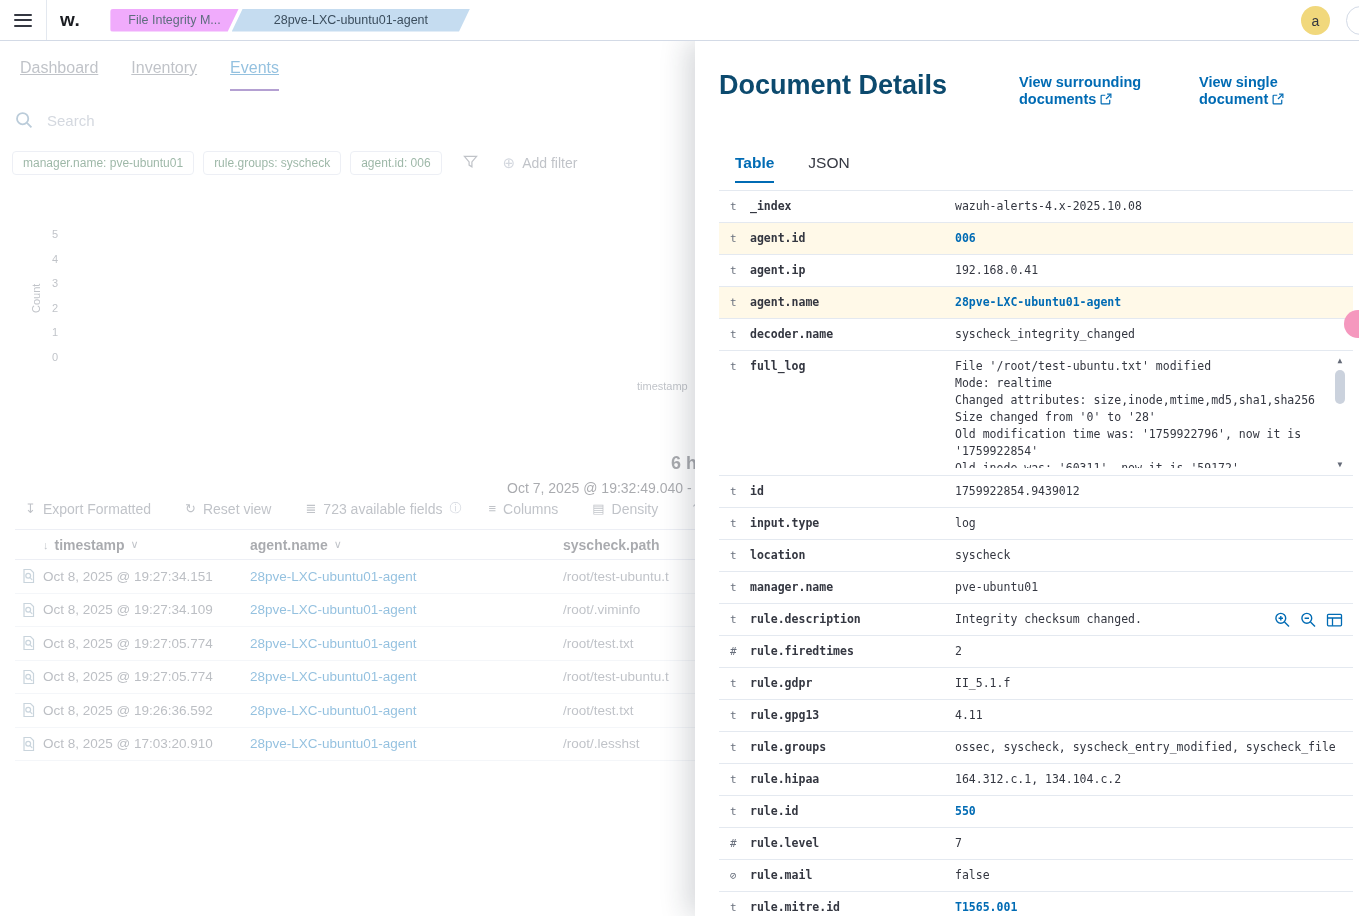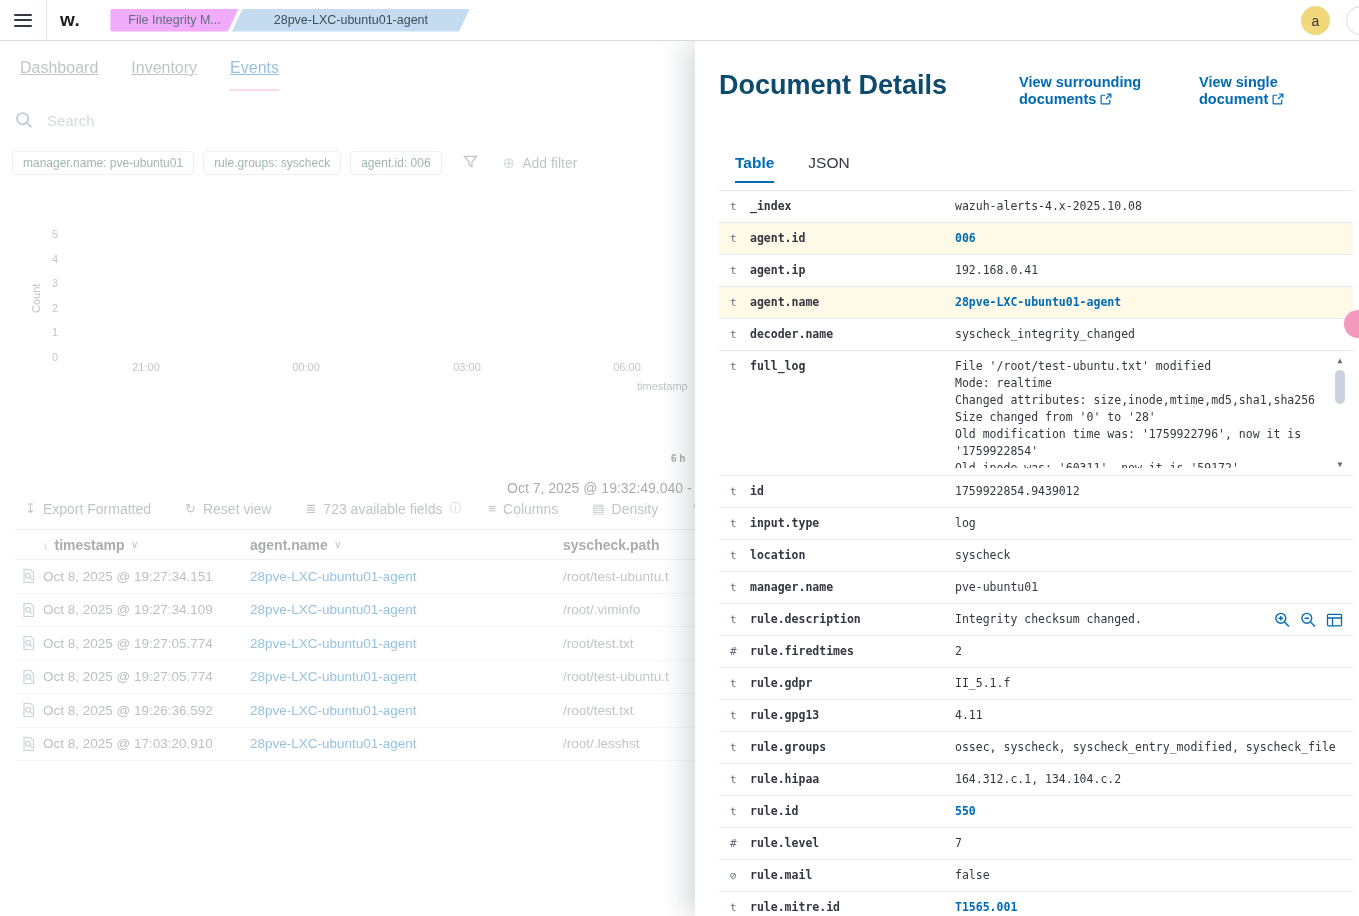--- a/index.html
+++ b/index.html
@@ -29,21 +29,21 @@
     font-size: 14px; cursor: pointer;
   }
   .edge-circle { position: absolute; right: -16px; top: 6px; width: 29px; height: 29px; border-radius: 50%; border: 1px solid #D3DAE6; background: #fff; cursor: pointer; }
 
   
   .page { position: absolute; top: 41px; left: 0; right: 0; bottom: 0; z-index: 1; }
   .overlay { position: absolute; top: 41px; left: 0; right: 0; bottom: 0; background: rgba(255,255,255,0.58); z-index: 10; }
 
   .bg-tabs { position: absolute; top: 18px; left: 20px; display: flex; gap: 33px; font-size: 16px; color: #69707D; }
   .bg-tab { padding-bottom: 12px; cursor: pointer; text-decoration: underline; }
-  .bg-tab.active { color: #006BB4; border-bottom: 2px solid #f9a8d4; }
+  .bg-tab.active { color: #006BB4; border-bottom: 2px solid #4c1d95; }
 
   .bg-search { position: absolute; top: 70px; left: 15px; display: flex; align-items: center; gap: 14px; cursor: text; }
   .bg-search svg { width: 18px; height: 18px; color: #5E86A6; }
   .bg-search-text { font-size: 15px; color: #98A2B3; }
 
   .bg-filters { position: absolute; top: 110px; left: 12px; display: flex; align-items: center; gap: 9px; }
   .pill { border: 1px solid #D3DAE6; border-radius: 4px; padding: 4px 10px; font-size: 12px; color: #14532d; background: #fff; cursor: pointer; white-space: nowrap; }
   .funnel { margin-left: 12px; cursor: pointer; color: #69707D; }
   .funnel svg { width: 15px; height: 15px; }
   .add-filter { display: flex; align-items: center; gap: 7px; color: #69707D; font-size: 14px; margin-left: 16px; cursor: pointer; }
@@ -51,21 +51,21 @@
 
   .bg-yticks { position: absolute; top: 181px; left: 40px; width: 18px; text-align: right; font-size: 11px; color: #69707D; }
   .bg-ytick { height: 24.6px; line-height: 24.6px; }
   .bg-count { position: absolute; left: 30px; top: 272px; font-size: 11px; color: #69707D; transform: rotate(-90deg); transform-origin: 0 0; }
   .bg-xticks { position: absolute; top: 320px; left: 0; right: 0; height: 14px; font-size: 11px; color: #69707D; }
   .bg-xtick { position: absolute; top: 0; width: 44px; text-align: center; }
   .bg-xtick:nth-child(1) { left: 124px; } .bg-xtick:nth-child(2) { left: 284px; }
   .bg-xtick:nth-child(3) { left: 445px; } .bg-xtick:nth-child(4) { left: 605px; }
   .bg-xlabel { position: absolute; left: 637px; top: 339px; font-size: 11px; color: #69707D; }
 
-  .bg-hits { position: absolute; top: 412px; left: 671px; font-size: 10px; font-weight: 600; color: #343741; white-space: nowrap; }
+  .bg-hits { position: absolute; top: 412px; left: 671px; font-size: 18px; font-weight: 600; color: #343741; white-space: nowrap; }
   .bg-range { position: absolute; top: 439px; left: 507px; font-size: 14px; color: #343741; white-space: nowrap; }
 
   .bg-toolbar { position: absolute; top: 459px; left: 25px; display: flex; gap: 27px; font-size: 14px; color: #69707D; align-items: center; white-space: nowrap; }
   .tb-item { display: flex; align-items: center; gap: 7px; cursor: pointer; }
   .tb-icon { font-size: 13px; }
   .tb-suffix { font-size: 12px; color: #98A2B3; }
 
   .bg-table { position: absolute; top: 488px; left: 15px; right: 0; }
   .bg-thead, .bg-row { display: grid; grid-template-columns: 28px 207px 313px 1fr; align-items: center; }
   .bg-thead { height: 31px; border-top: 1px solid #D3DAE6; border-bottom: 1px solid #D3DAE6; font-weight: 700; font-size: 14px; color: #343741; }
@@ -179,27 +179,20 @@
     <div class="bg-yticks">
 
     <div class="bg-ytick">5</div>
         <div class="bg-ytick">4</div>
         <div class="bg-ytick">3</div>
         <div class="bg-ytick">2</div>
         <div class="bg-ytick">1</div>
         <div class="bg-ytick">0</div>
       </div>
     <div class="bg-count">Count</div>
-    <div class="bg-xticks">
-
-    <span class="bg-xtick">21:00</span>
-        <span class="bg-xtick">00:00</span>
-        <span class="bg-xtick">03:00</span>
-        <span class="bg-xtick">06:00</span>
-      </div>
     <div class="bg-xlabel">timestamp</div>
 
     <div class="bg-hits">6 h</div>
     <div class="bg-range">Oct 7, 2025 @ 19:32:49.040 -</div>
 
     <div class="bg-toolbar">
 
     <span class="tb-item">
         <span class="tb-icon">↧</span>
         <span>Export Formatted</span>

